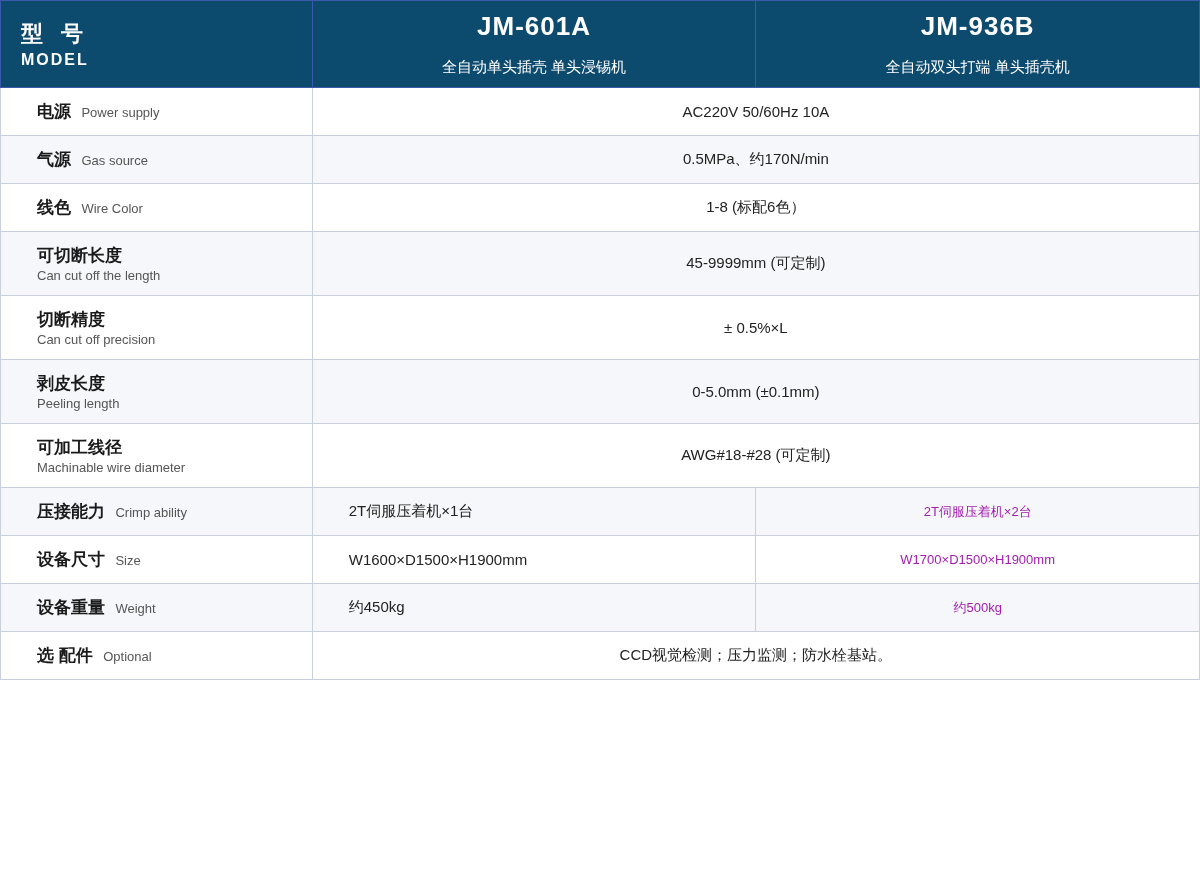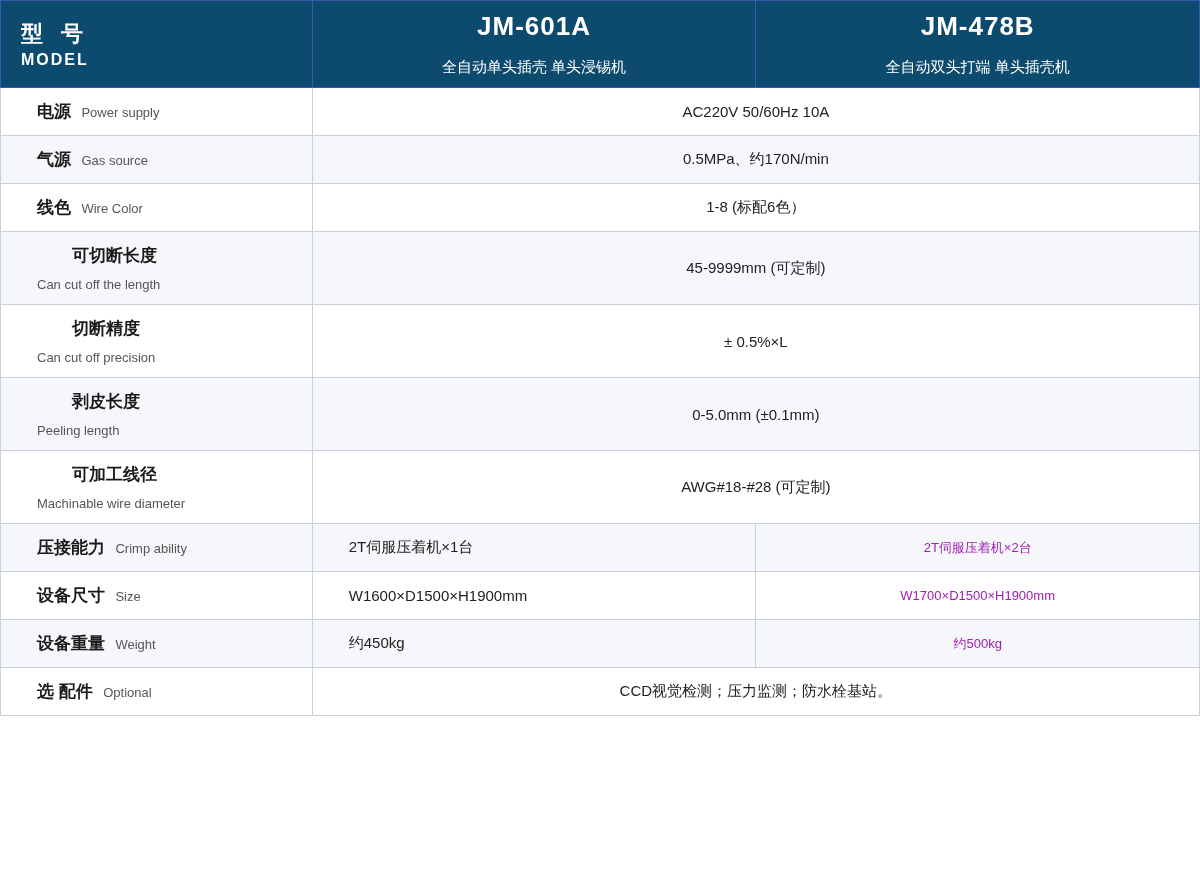--- a/index.html
+++ b/index.html
@@ -94,34 +94,33 @@
       font-size: 17px;
       font-weight: bold;
       color: #1a1a1a;
     }
 
     .label-zh-block {
       display: block;
       font-size: 17px;
       font-weight: bold;
       color: #1a1a1a;
-      margin-left: 35px;
     }
 
     .label-en {
       font-size: 13px;
       color: #555;
       margin-left: 6px;
     }
 
     .label-en-block {
       display: block;
       font-size: 13px;
       color: #555;
-      margin-top: 10px;
+      margin-top: 1px;
     }
 
     .value-col {
       color: #222;
       font-size: 15px;
       text-align: center;
     }
 
     .value-col-left {
       color: #222;
@@ -153,21 +152,21 @@
       <tr class="header-row">
         <th class="model-col">
           <span class="header-model-zh">型  号</span>
           <span class="header-model-en">MODEL</span>
         </th>
         <th class="jm-col">
           <span class="header-jm-name">JM-601A</span>
           <span class="header-jm-desc">全自动单头插壳 单头浸锡机</span>
         </th>
         <th class="jm-col">
-          <span class="header-jm-name">JM-478B</span>
+          <span class="header-jm-name">JM-936B</span>
           <span class="header-jm-desc">全自动双头打端 单头插壳机</span>
         </th>
       </tr>
     </thead>
     <tbody id="table-body">
     <tr class="data-row">
           <td class="label-col">
       <span class="label-zh">电源</span>
       <span class="label-en">Power supply</span>
     </td>

